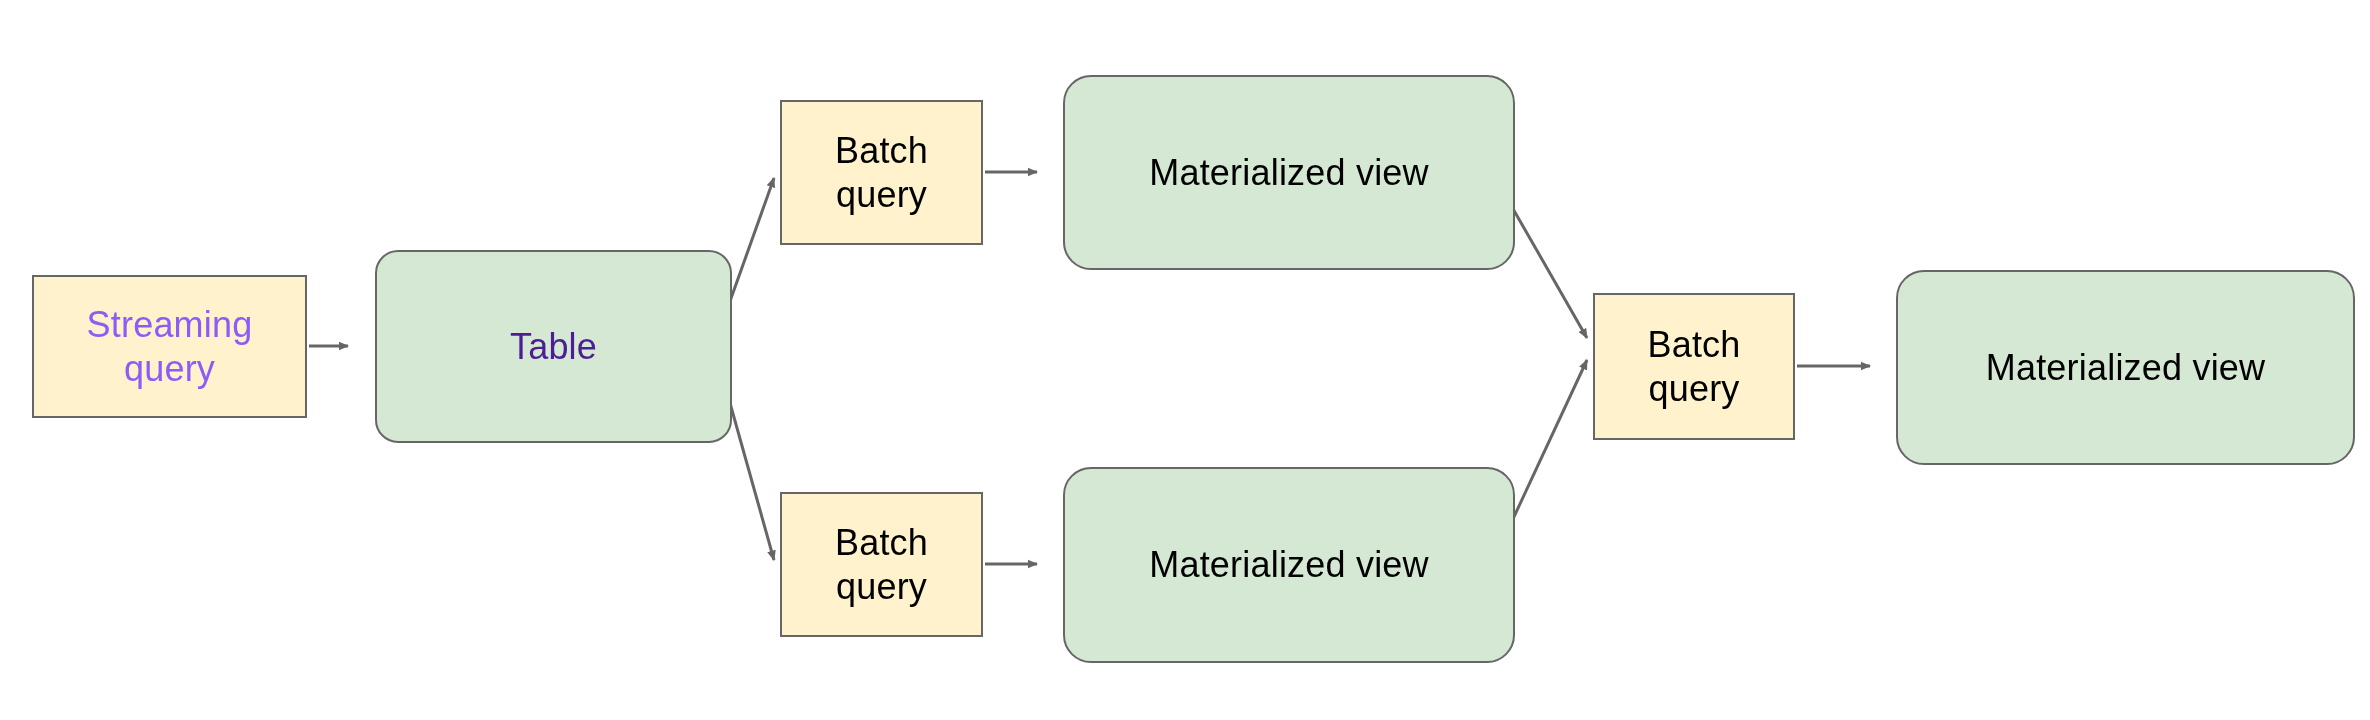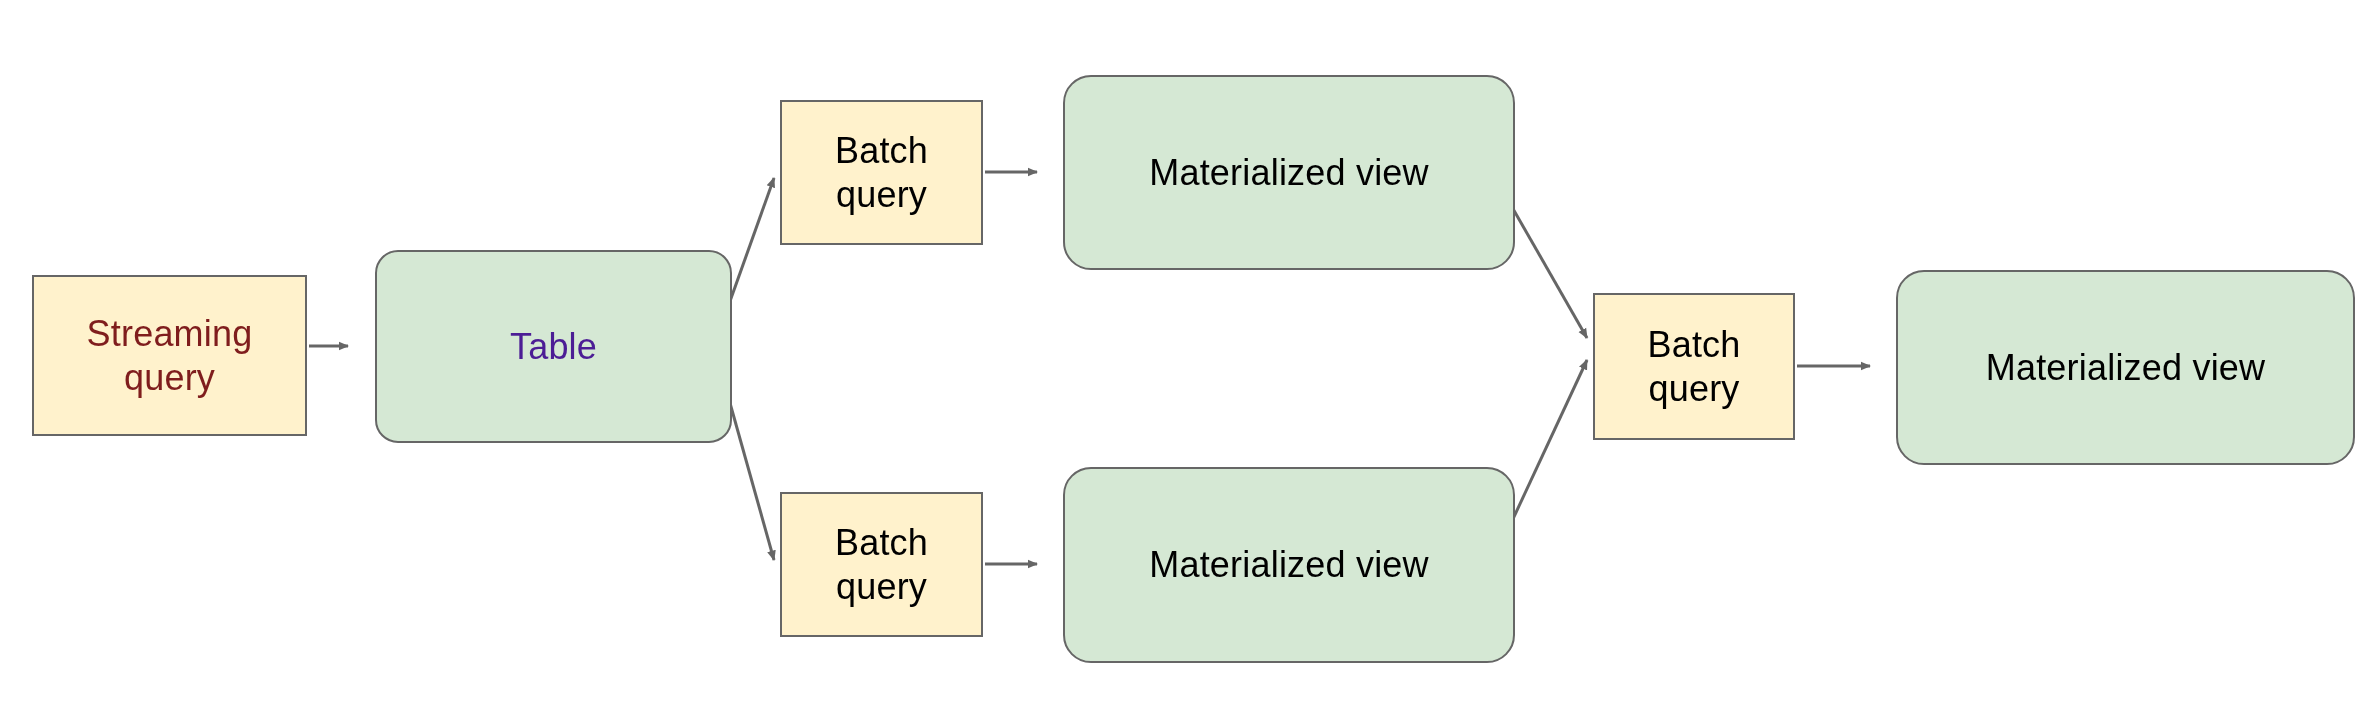--- a/index.html
+++ b/index.html
@@ -72,21 +72,21 @@
         <line x1="714" y1="346" x2="774" y2="178" stroke="#666666" stroke-width="3" marker-end="url(#arrowhead)"></line>
         <line x1="714" y1="346" x2="774" y2="560" stroke="#666666" stroke-width="3" marker-end="url(#arrowhead)"></line>
         <line x1="985" y1="172" x2="1037" y2="172" stroke="#666666" stroke-width="3" marker-end="url(#arrowhead)"></line>
         <line x1="985" y1="564" x2="1037" y2="564" stroke="#666666" stroke-width="3" marker-end="url(#arrowhead)"></line>
         <line x1="1492" y1="172" x2="1587" y2="338" stroke="#666666" stroke-width="3" marker-end="url(#arrowhead)"></line>
         <line x1="1492" y1="564" x2="1587" y2="360" stroke="#666666" stroke-width="3" marker-end="url(#arrowhead)"></line>
         <line x1="1797" y1="366" x2="1870" y2="366" stroke="#666666" stroke-width="3" marker-end="url(#arrowhead)"></line>
       </g>
   </svg>
 
-  <div class="node yellow" style="left: 32px; top: 275px; width: 275px; height: 161px; background: rgb(255, 242, 204); border-color: rgb(102, 102, 102); color: #7f1d1d; border-radius: 0px;">
+  <div class="node yellow" style="left: 32px; top: 275px; width: 275px; height: 143px; background: rgb(255, 242, 204); border-color: rgb(102, 102, 102); color: #8b5cf6; border-radius: 0px;">
     <span class="node-label">Streaming
 query</span>
   </div>
 
   <div class="node green" style="left: 355px; top: 250px; width: 357px; height: 193px; background: rgb(213, 232, 212); border-color: rgb(102, 102, 102); color: #4c1d95; border-radius: 23px;">
     <span class="node-label">Table</span>
   </div>
 
   <div class="node yellow" style="left: 780px; top: 100px; width: 203px; height: 145px; background: rgb(255, 242, 204); border-color: rgb(102, 102, 102); color: rgb(0, 0, 0); border-radius: 0px;">
     <span class="node-label">Batch

